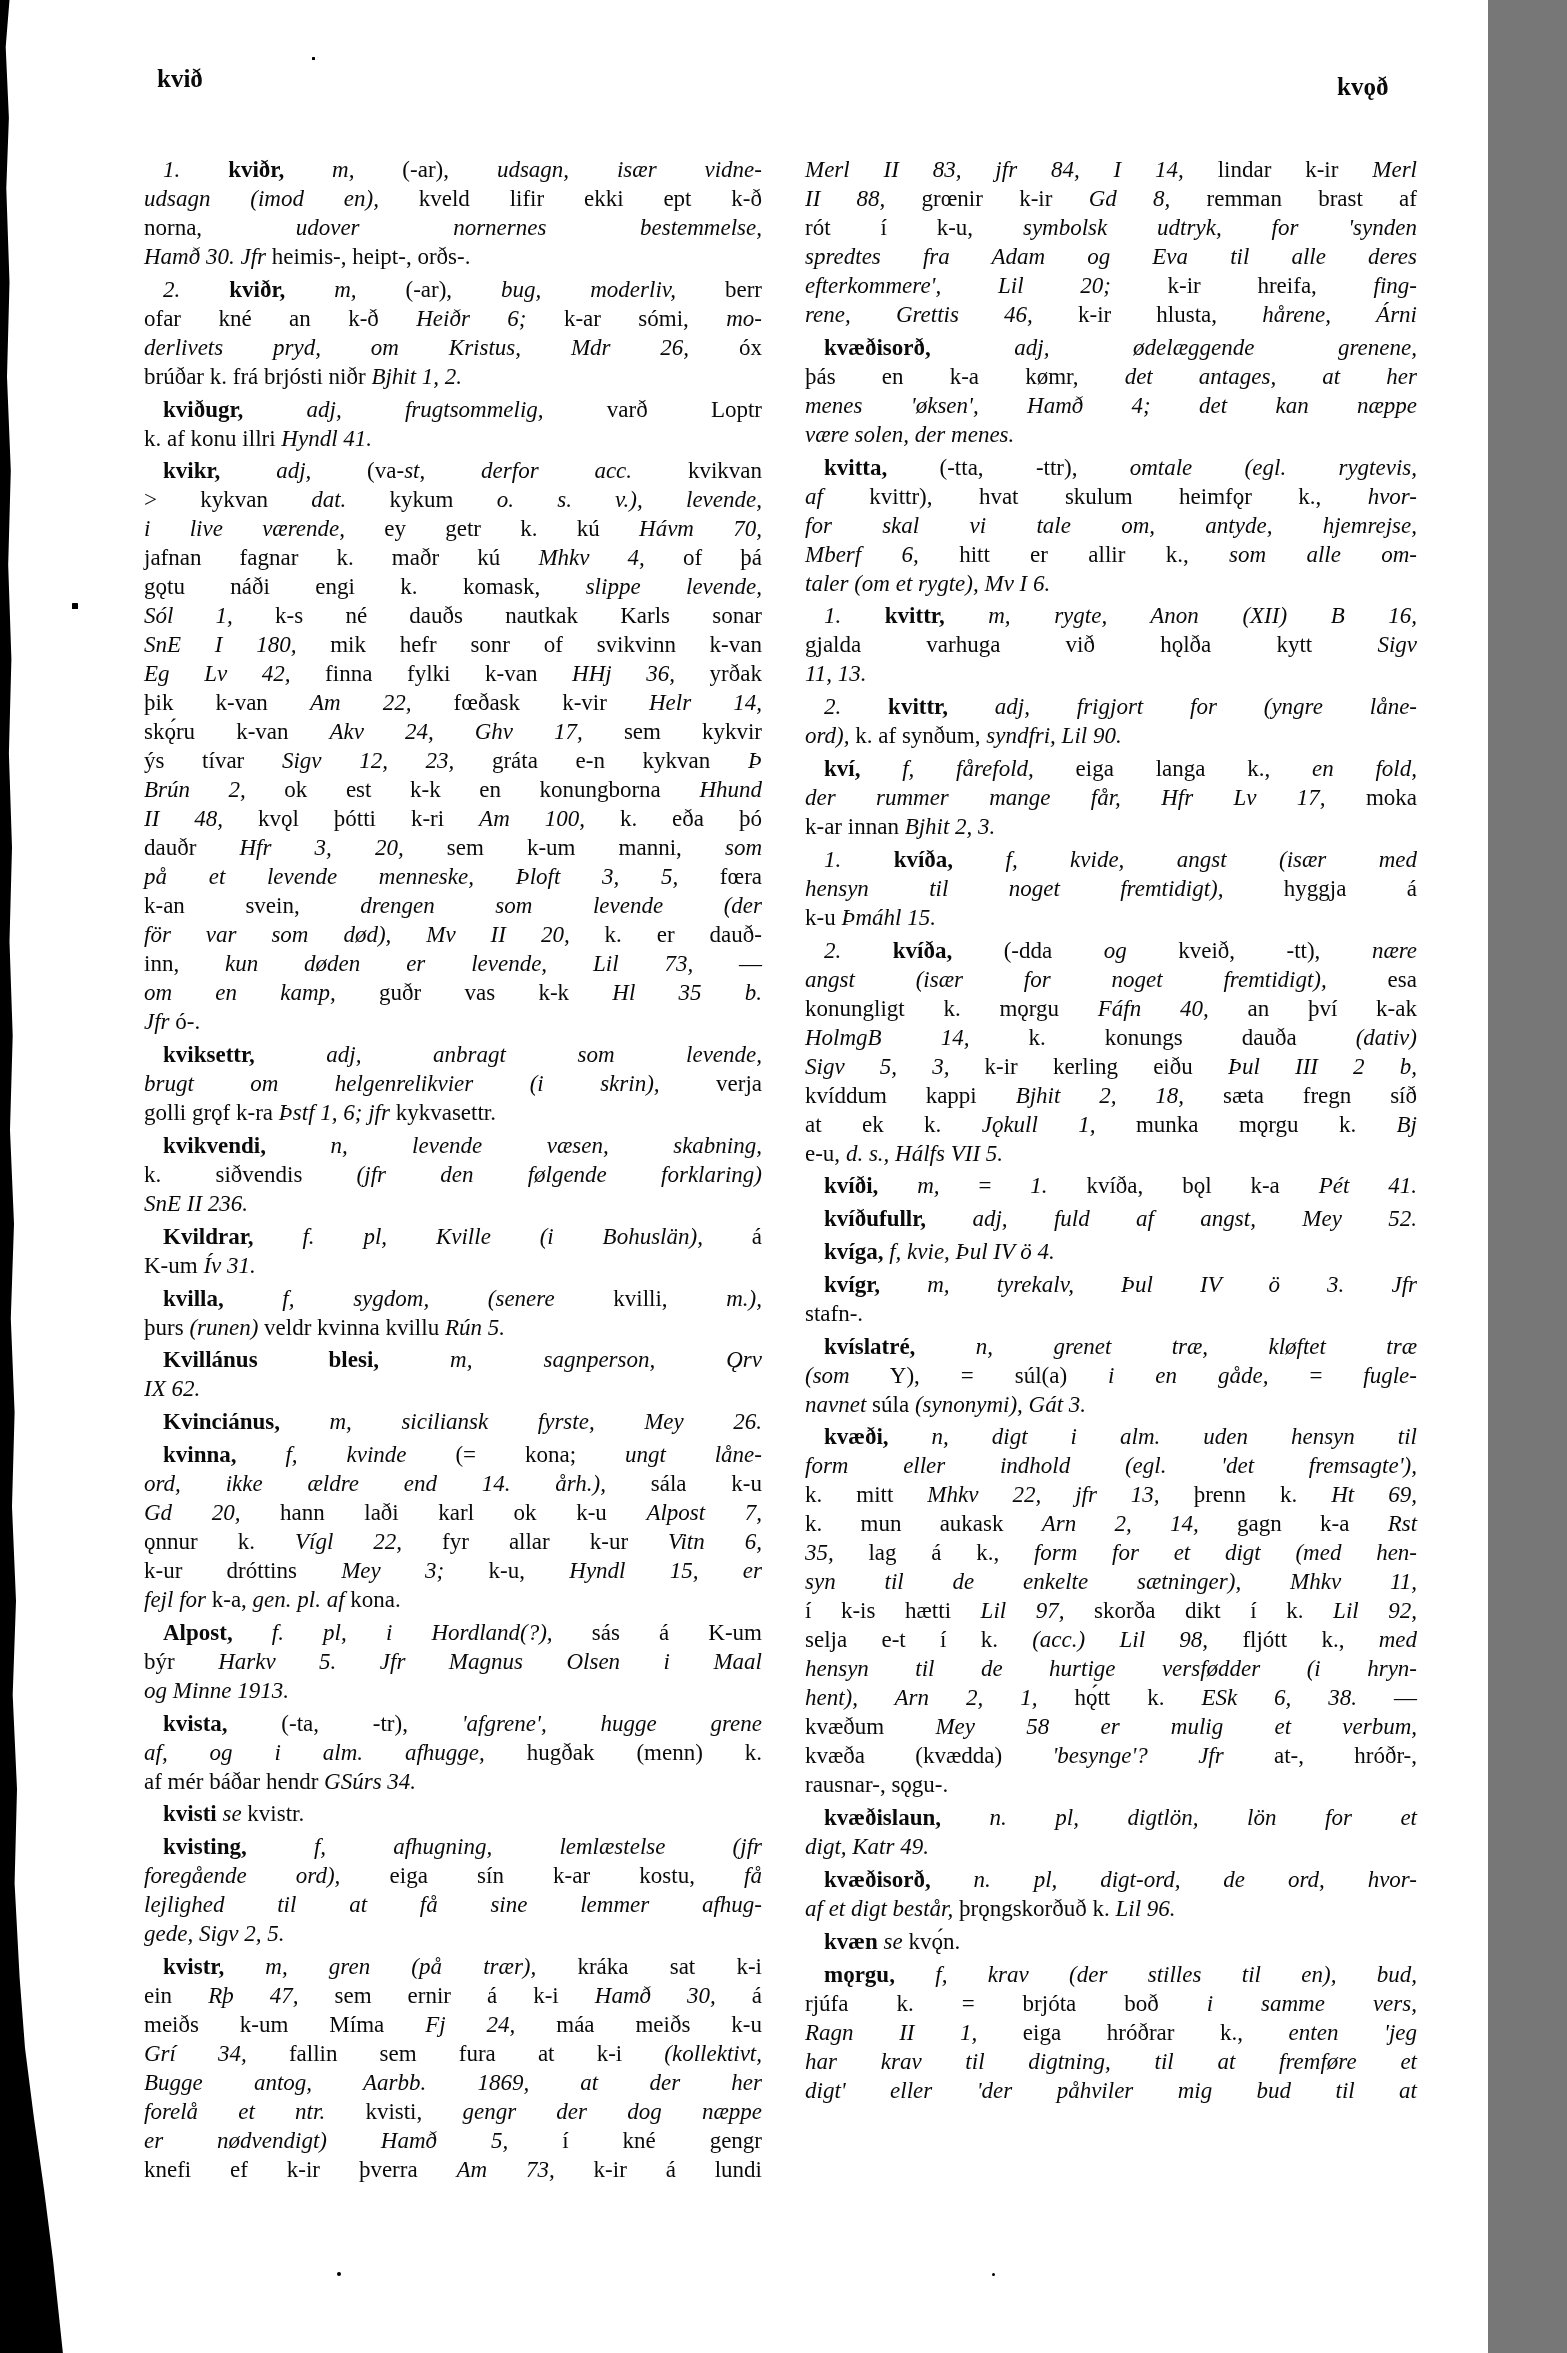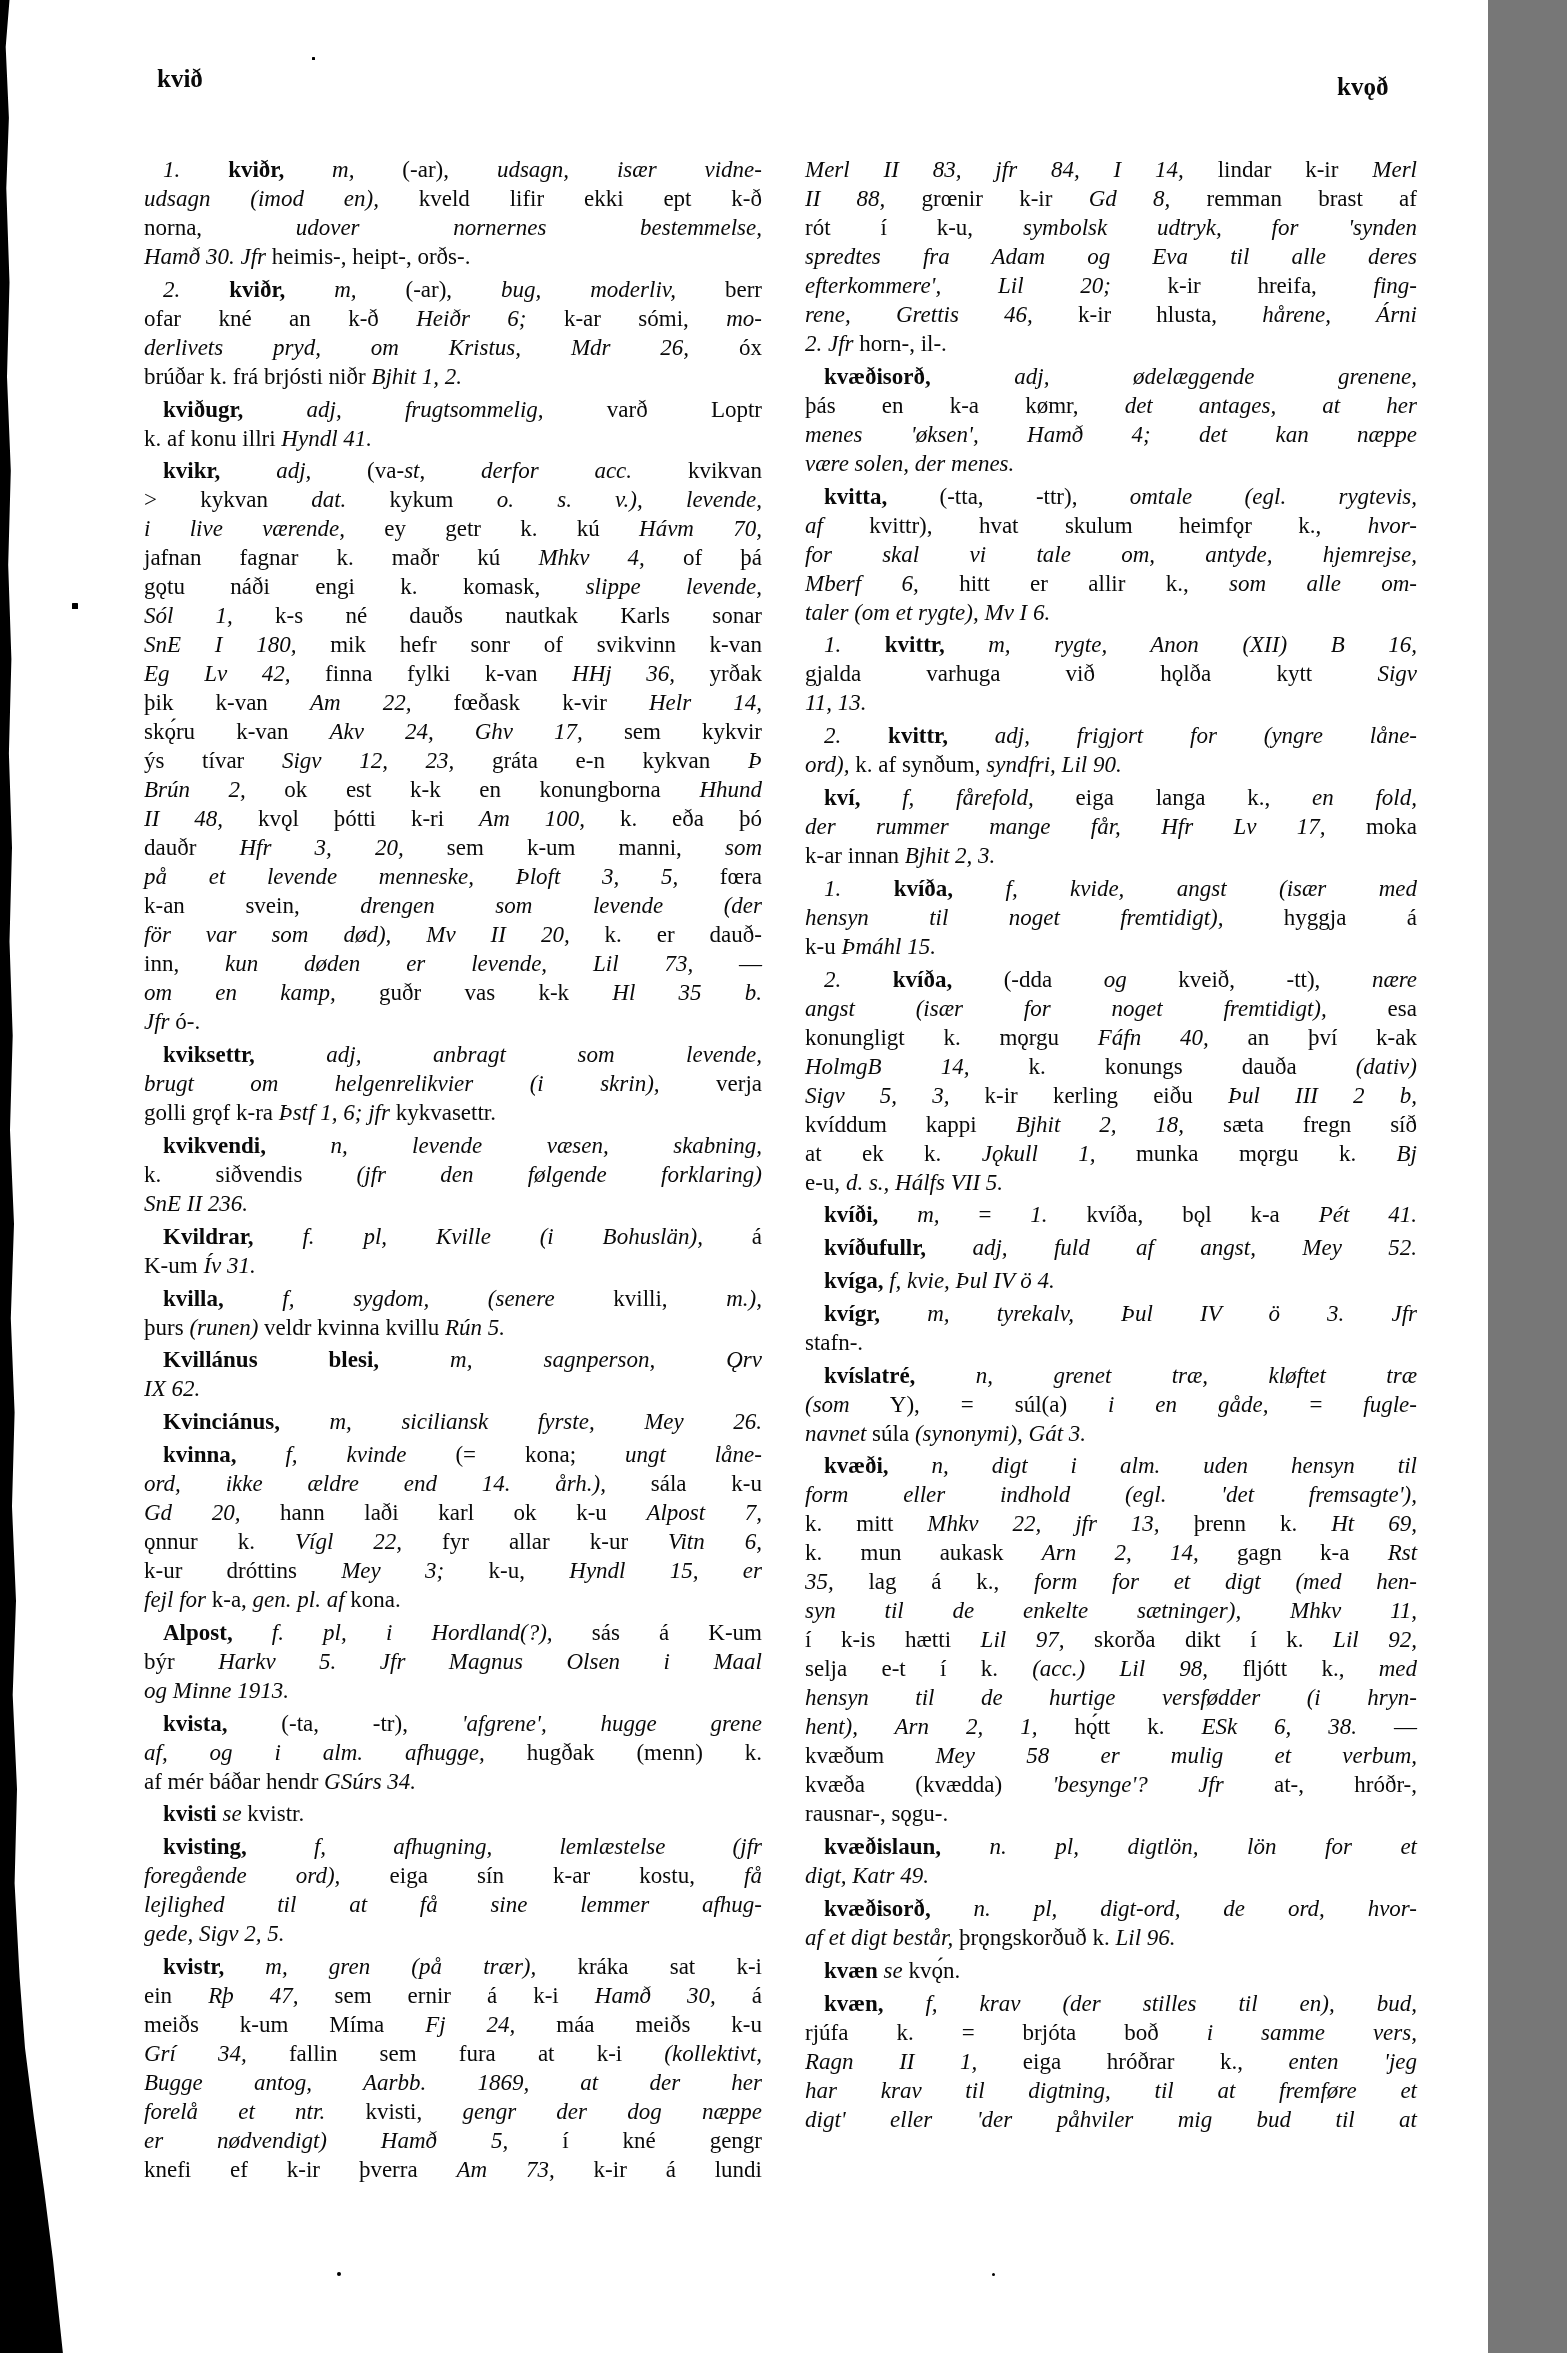--- a/index.html
+++ b/index.html
@@ -131,21 +131,20 @@
       <div class="line"><i>er nødvendigt)</i> <i>Hamð 5,</i> í kné gengr</div>
       <div class="line">knefi ef k-ir þverra <i>Am 73,</i> k-ir á lundi</div>
     </div>
   <div class="col col-right" id="col-right">
       <div class="line"><i>Merl II 83, jfr 84, I 14,</i> lindar k-ir <i>Merl</i></div>
       <div class="line"><i>II 88,</i> grœnir k-ir <i>Gd 8,</i> remman brast af</div>
       <div class="line">rót í k-u, <i>symbolsk udtryk, for 'synden</i></div>
       <div class="line"><i>spredtes fra Adam og Eva til alle deres</i></div>
       <div class="line"><i>efterkommere', Lil 20;</i> k-ir hreifa, <i>fing-</i></div>
       <div class="line"><i>rene, Grettis 46,</i> k-ir hlusta, <i>hårene, Árni</i></div>
-      <div class="line end"><i>2. Jfr</i> horn-, il-.</div>
       <div class="line start"><b>kvæðisorð,</b> <i>adj, ødelæggende grenene,</i></div>
       <div class="line">þás en k-a kømr, <i>det antages, at her</i></div>
       <div class="line"><i>menes 'øksen', Hamð 4; det kan næppe</i></div>
       <div class="line end"><i>være solen, der menes.</i></div>
       <div class="line start"><b>kvitta,</b> (-tta, -ttr), <i>omtale (egl. rygtevis,</i></div>
       <div class="line"><i>af</i> kvittr), hvat skulum heimfǫr k., <i>hvor-</i></div>
       <div class="line"><i>for skal vi tale om, antyde, hjemrejse,</i></div>
       <div class="line"><i>Mberf 6,</i> hitt er allir k., <i>som alle om-</i></div>
       <div class="line end"><i>taler (om et rygte), Mv I 6.</i></div>
       <div class="line start"><i>1.</i> <b>kvittr,</b> <i>m, rygte, Anon (XII) B 16,</i></div>
@@ -186,20 +185,20 @@
       <div class="line"><i>hensyn til de hurtige versfødder (i hryn-</i></div>
       <div class="line"><i>hent), Arn 2, 1,</i> hǫ́tt k. <i>ESk 6, 38.</i> —</div>
       <div class="line">kvæðum <i>Mey 58 er mulig et verbum,</i></div>
       <div class="line">kvæða (kvædda) <i>'besynge'? Jfr</i> at-, hróðr-,</div>
       <div class="line end">rausnar-, sǫgu-.</div>
       <div class="line start"><b>kvæðislaun,</b> <i>n. pl, digtlön, lön for et</i></div>
       <div class="line end"><i>digt, Katr 49.</i></div>
       <div class="line start"><b>kvæðisorð,</b> <i>n. pl, digt-ord, de ord, hvor-</i></div>
       <div class="line end"><i>af et digt består,</i> þrǫngskorðuð k. <i>Lil 96.</i></div>
       <div class="line start end"><b>kvæn</b> <i>se</i> kvǫ́n.</div>
-      <div class="line start"><b>kvæn,</b> <i>f, krav (der stilles til en), bud,</i></div>
+      <div class="line start"><b>mǫrgu,</b> <i>f, krav (der stilles til en), bud,</i></div>
       <div class="line">rjúfa k. = brjóta boð <i>i samme vers,</i></div>
       <div class="line"><i>Ragn II 1,</i> eiga hróðrar k., <i>enten 'jeg</i></div>
       <div class="line"><i>har krav til digtning, til at fremføre et</i></div>
       <div class="line"><i>digt' eller 'der påhviler mig bud til at</i></div>
     </div>
 </div>
 
 
 </body></html>

